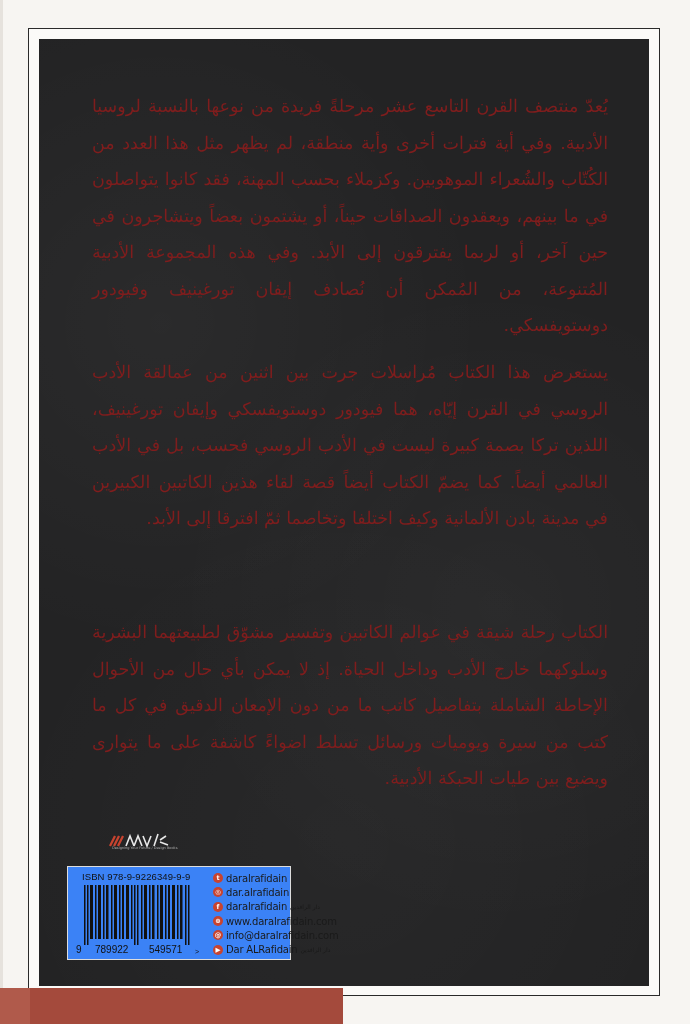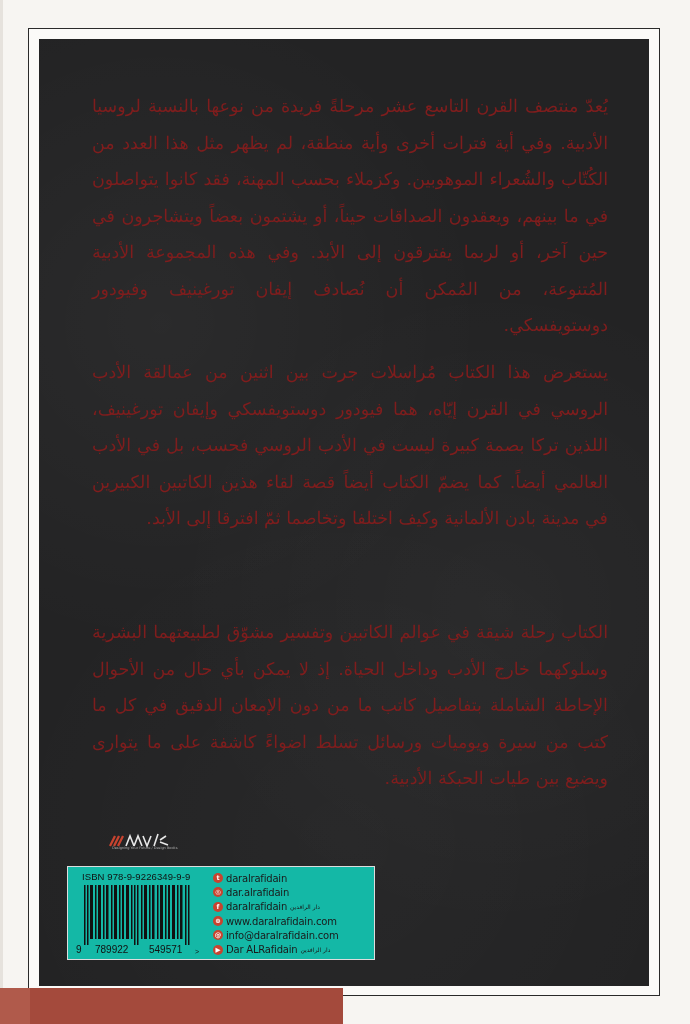--- a/index.html
+++ b/index.html
@@ -75,23 +75,23 @@
       font-family: "DejaVu Sans", sans-serif;
       font-size: 3.5px;
       color: #aaa;
       white-space: nowrap;
     }
 
     .info-box {
       position: absolute;
       left: 67px;
       top: 866px;
-      width: 308px;
+      width: 224px;
       height: 94px;
-      background: #14b8a6;
+      background: #3b82f6;
       border: 1px solid #ddd;
       box-sizing: border-box;
     }
     .barcode-area {
       position: absolute;
       left: 8px;
       top: 4px;
       width: 124px;
       height: 86px;
     }

